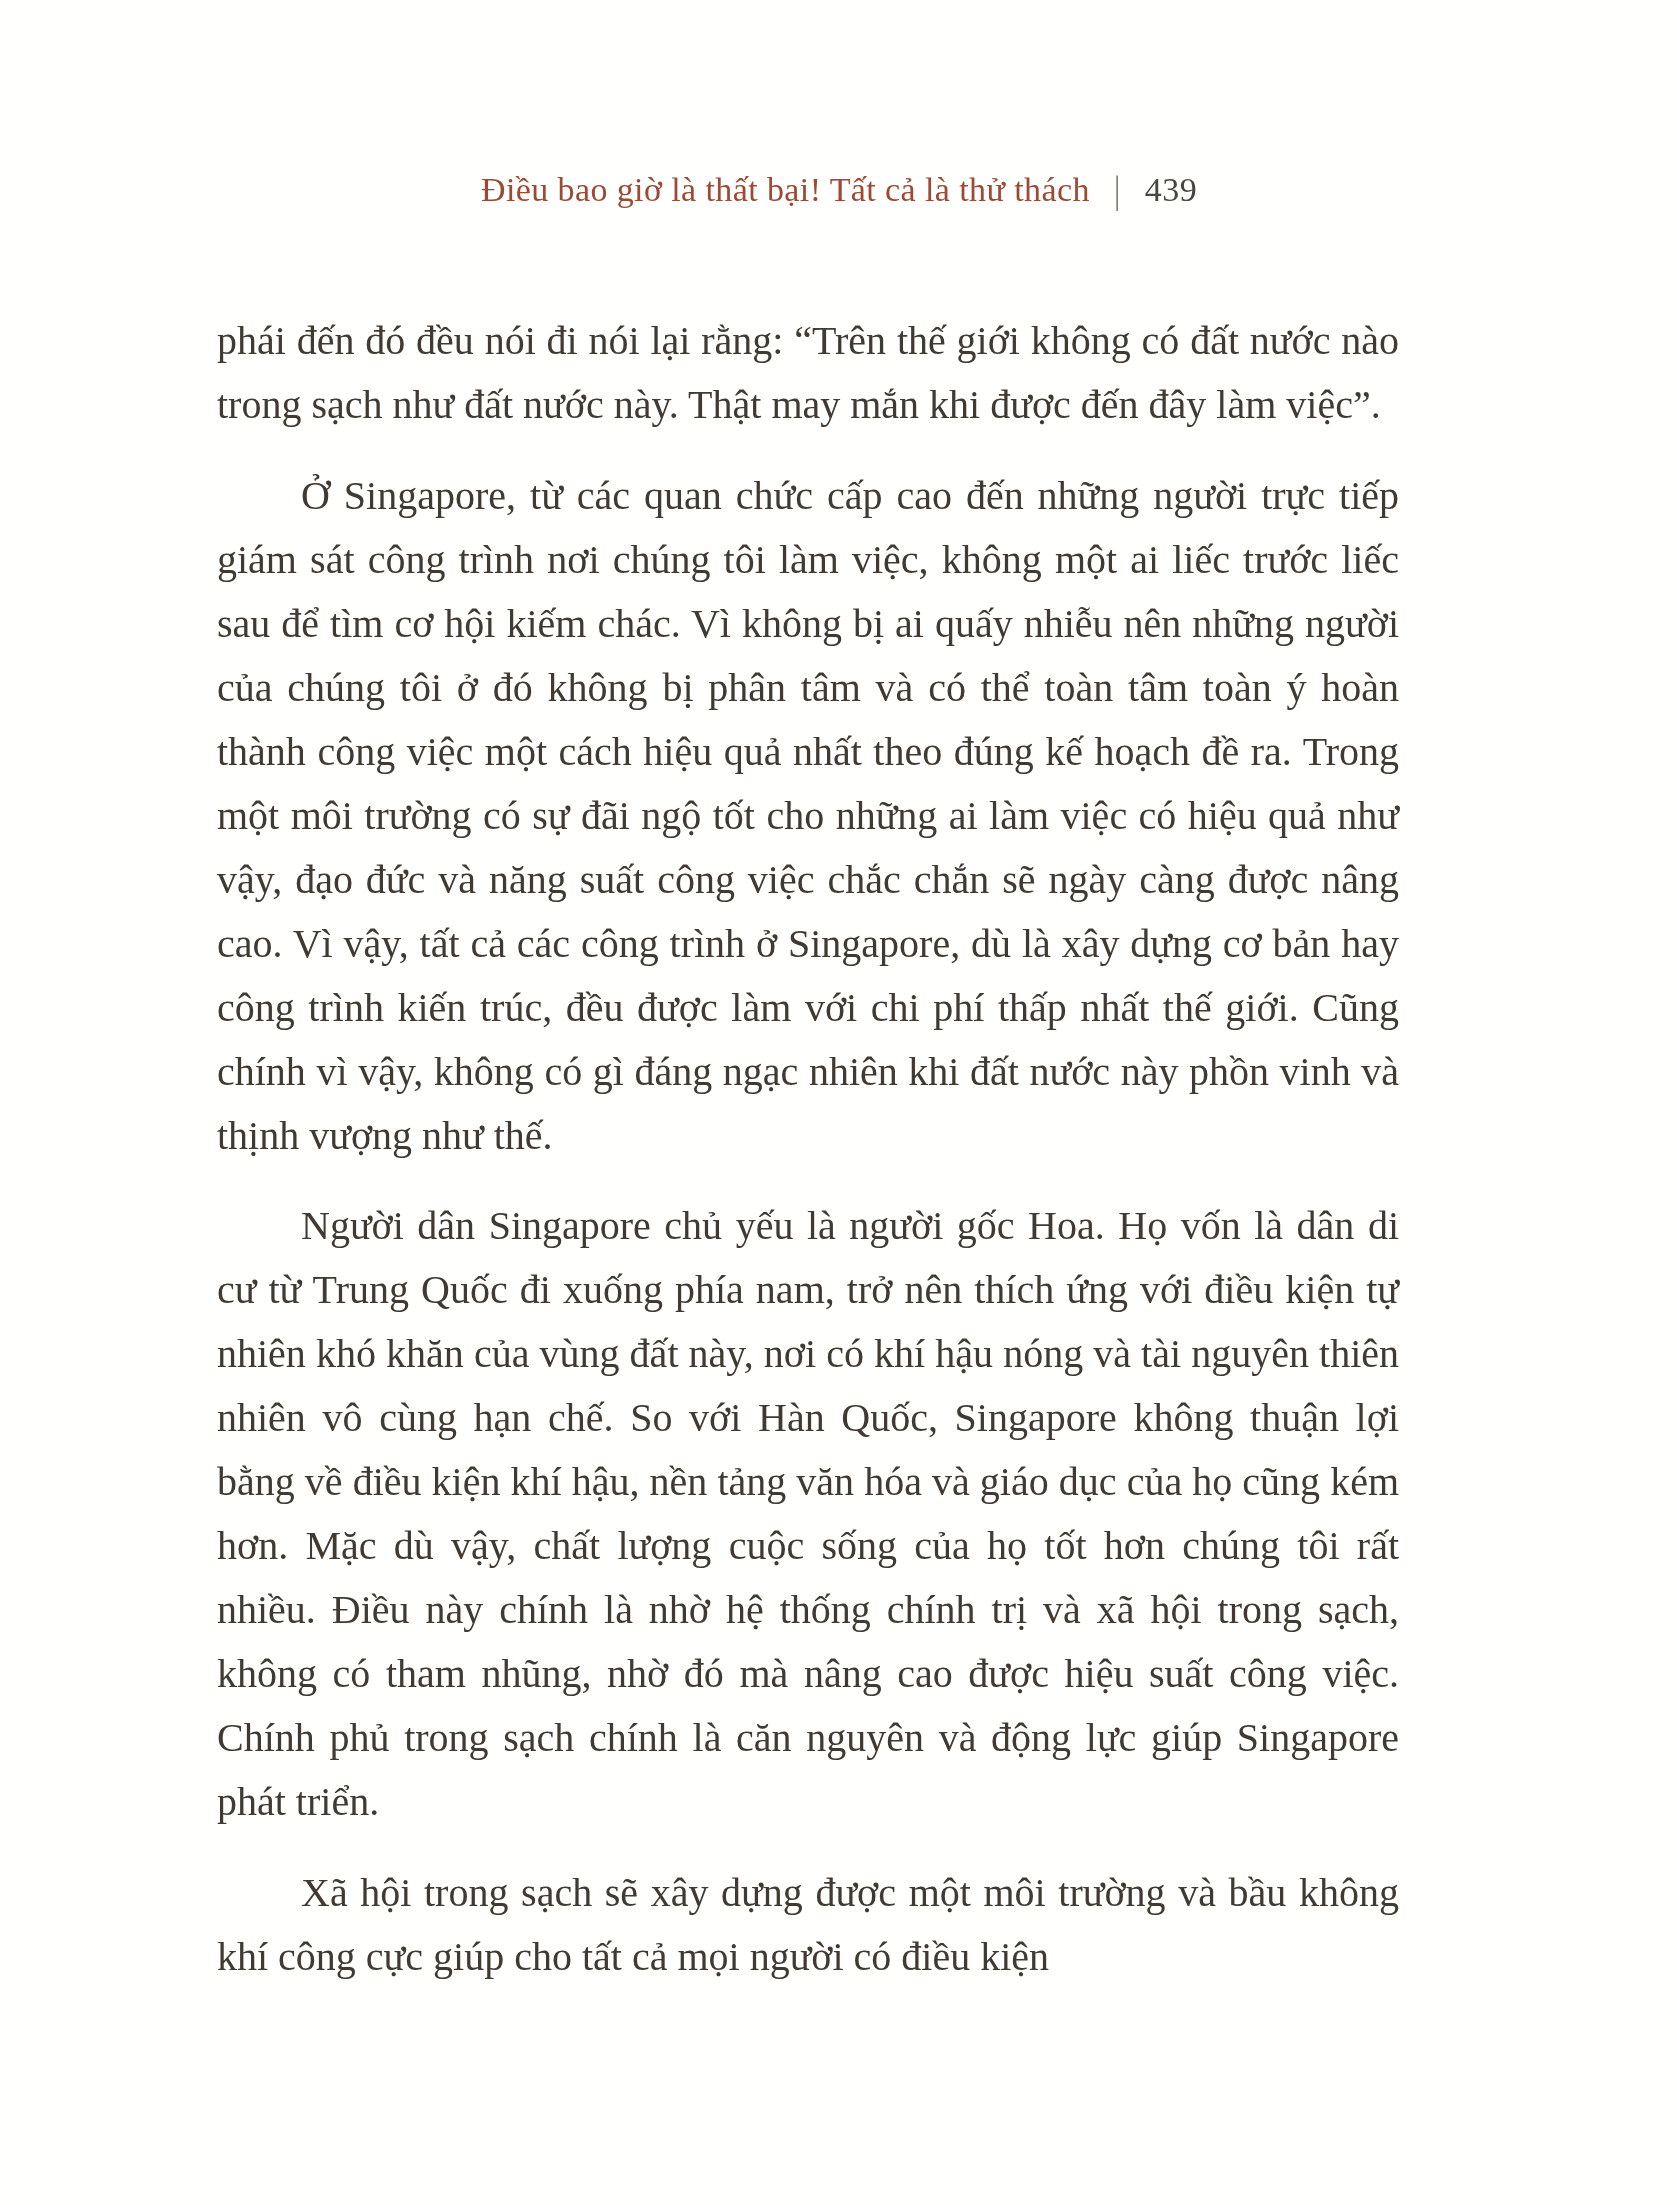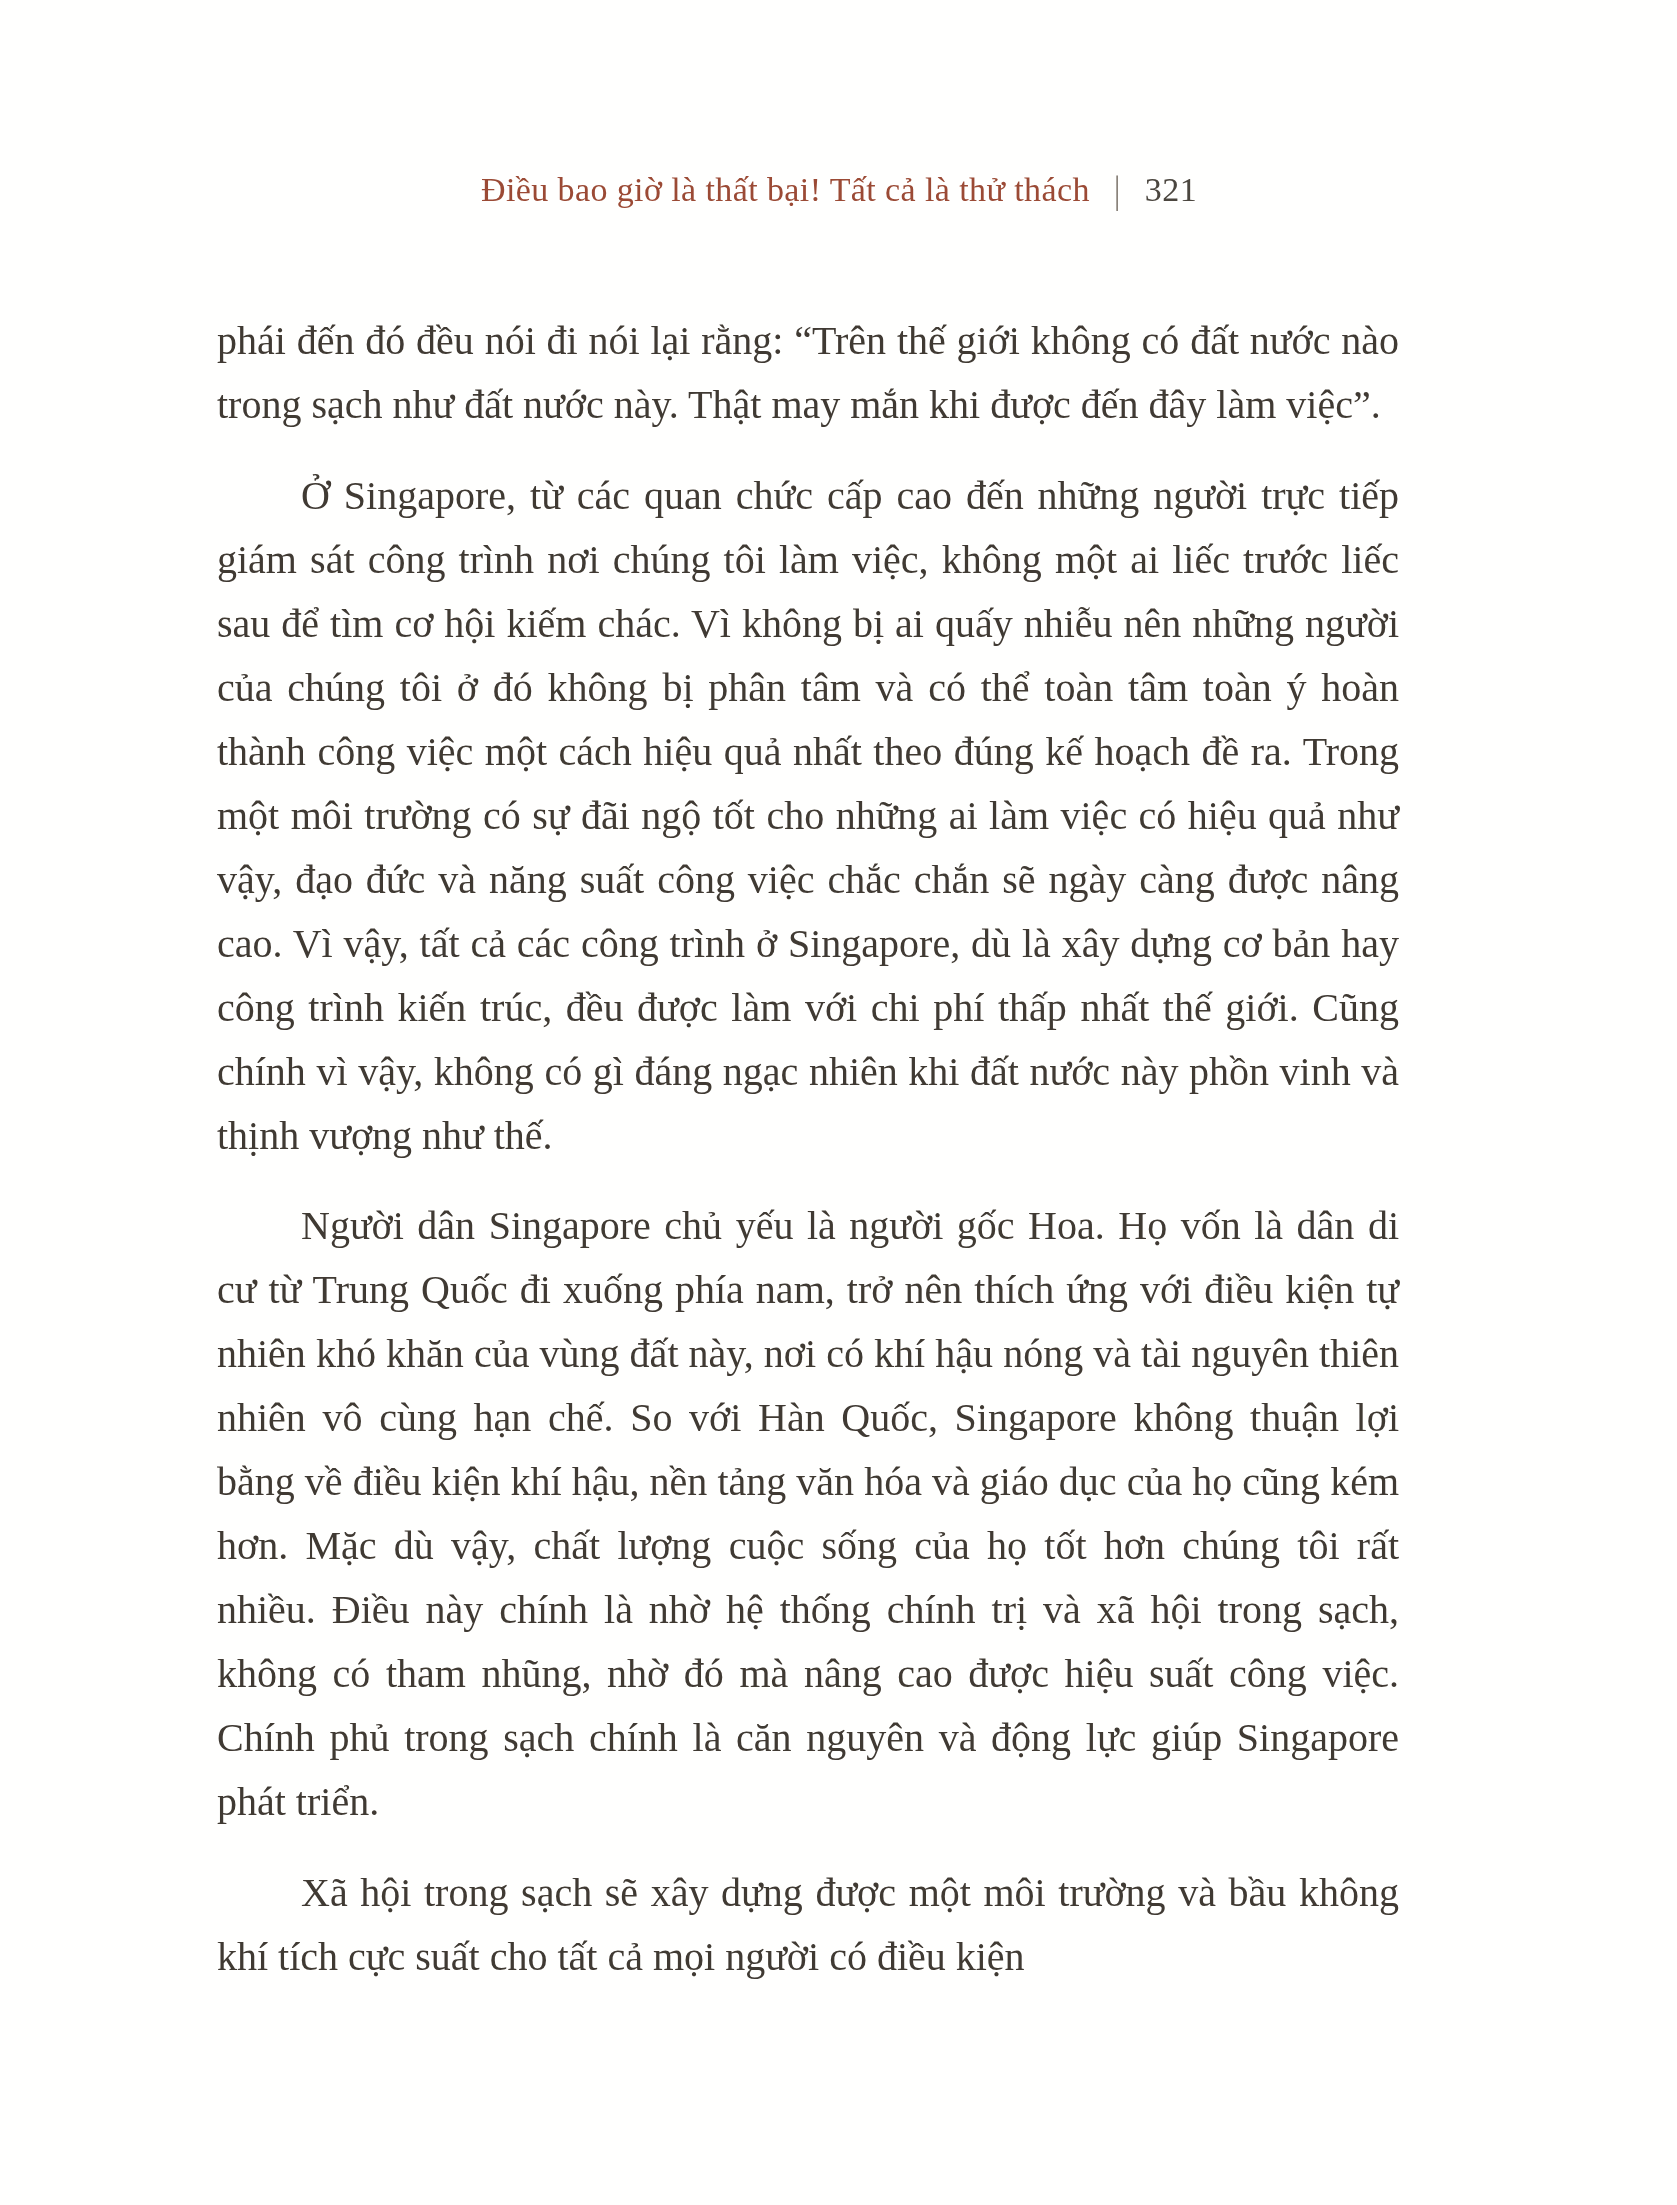--- a/index.html
+++ b/index.html
@@ -66,24 +66,24 @@
   }
 </style>
 </head>
 <body>
 
 <div class="page">
 
   <header class="running-head">
     <span class="head-title">Điều bao giờ là thất bại! Tất cả là thử thách</span>
     <span class="head-sep">|</span>
-    <span class="page-number">321</span>
+    <span class="page-number">439</span>
   </header>
 
   <main class="text-block">
     <p class="para no-indent">phái đến đó đều nói đi nói lại rằng: “Trên thế giới không có đất nước nào trong sạch như đất nước này. Thật may mắn khi được đến đây làm việc”.</p>
     <p class="para indent">Ở Singapore, từ các quan chức cấp cao đến những người trực tiếp giám sát công trình nơi chúng tôi làm việc, không một ai liếc trước liếc sau để tìm cơ hội kiếm chác. Vì không bị ai quấy nhiễu nên những người của chúng tôi ở đó không bị phân tâm và có thể toàn tâm toàn ý hoàn thành công việc một cách hiệu quả nhất theo đúng kế hoạch đề ra. Trong một môi trường có sự đãi ngộ tốt cho những ai làm việc có hiệu quả như vậy, đạo đức và năng suất công việc chắc chắn sẽ ngày càng được nâng cao. Vì vậy, tất cả các công trình ở Singapore, dù là xây dựng cơ bản hay công trình kiến trúc, đều được làm với chi phí thấp nhất thế giới. Cũng chính vì vậy, không có gì đáng ngạc nhiên khi đất nước này phồn vinh và thịnh vượng như thế.</p>
     <p class="para indent">Người dân Singapore chủ yếu là người gốc Hoa. Họ vốn là dân di cư từ Trung Quốc đi xuống phía nam, trở nên thích ứng với điều kiện tự nhiên khó khăn của vùng đất này, nơi có khí hậu nóng và tài nguyên thiên nhiên vô cùng hạn chế. So với Hàn Quốc, Singapore không thuận lợi bằng về điều kiện khí hậu, nền tảng văn hóa và giáo dục của họ cũng kém hơn. Mặc dù vậy, chất lượng cuộc sống của họ tốt hơn chúng tôi rất nhiều. Điều này chính là nhờ hệ thống chính trị và xã hội trong sạch, không có tham nhũng, nhờ đó mà nâng cao được hiệu suất công việc. Chính phủ trong sạch chính là căn nguyên và động lực giúp Singapore phát triển.</p>
-    <p class="para indent">Xã hội trong sạch sẽ xây dựng được một môi trường và bầu không khí tích cực suất cho tất cả mọi người có điều kiện</p>
+    <p class="para indent">Xã hội trong sạch sẽ xây dựng được một môi trường và bầu không khí công cực giúp cho tất cả mọi người có điều kiện</p>
   </main>
 
 </div>
 
 
 </body></html>

